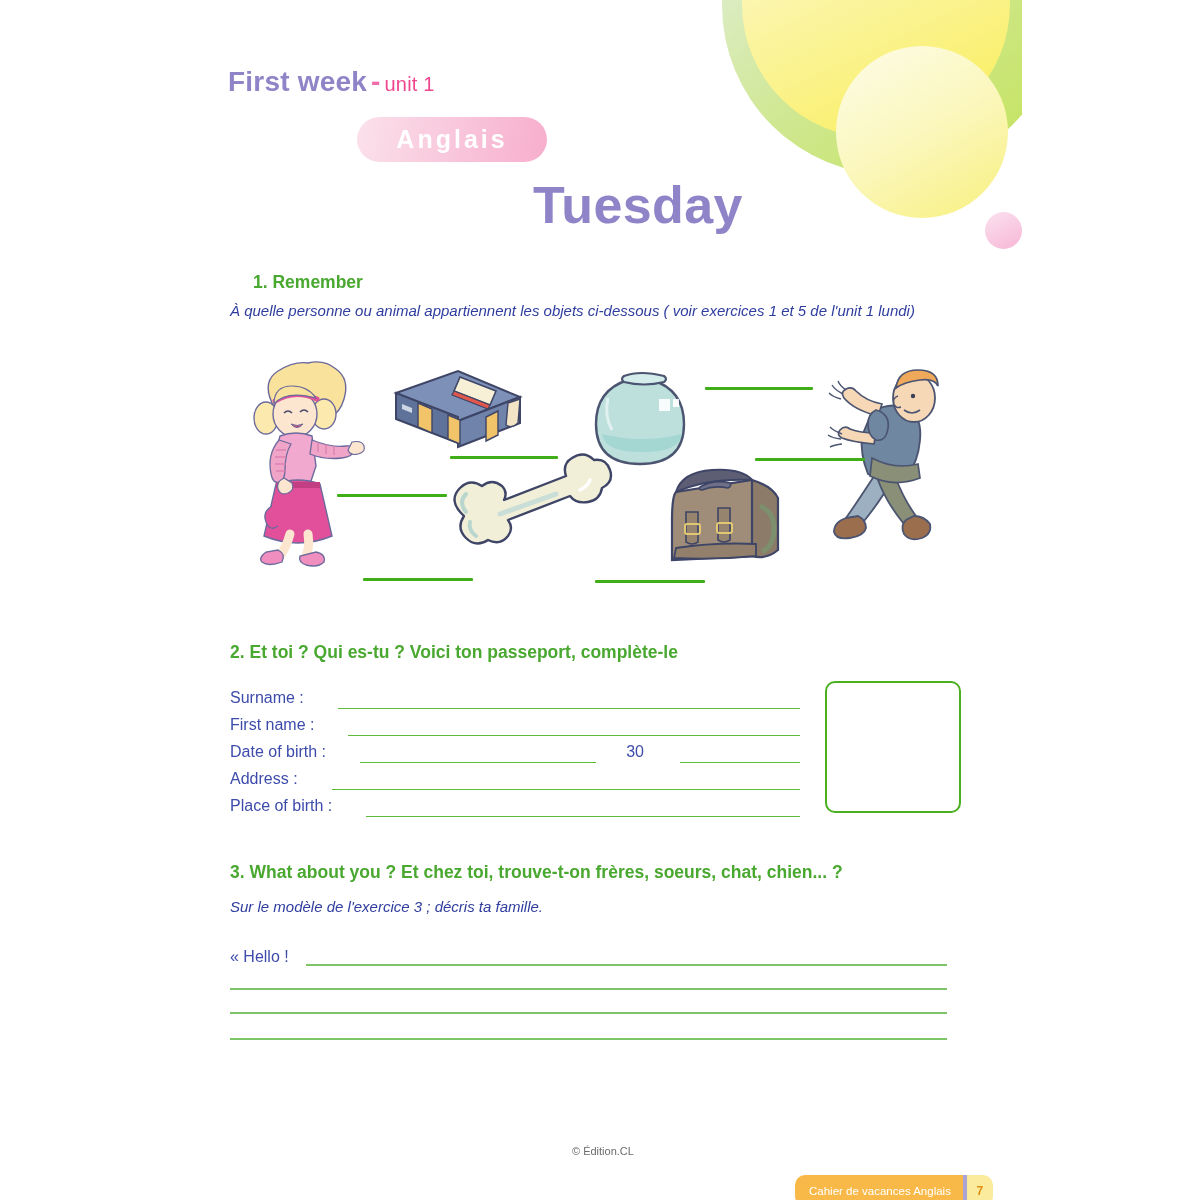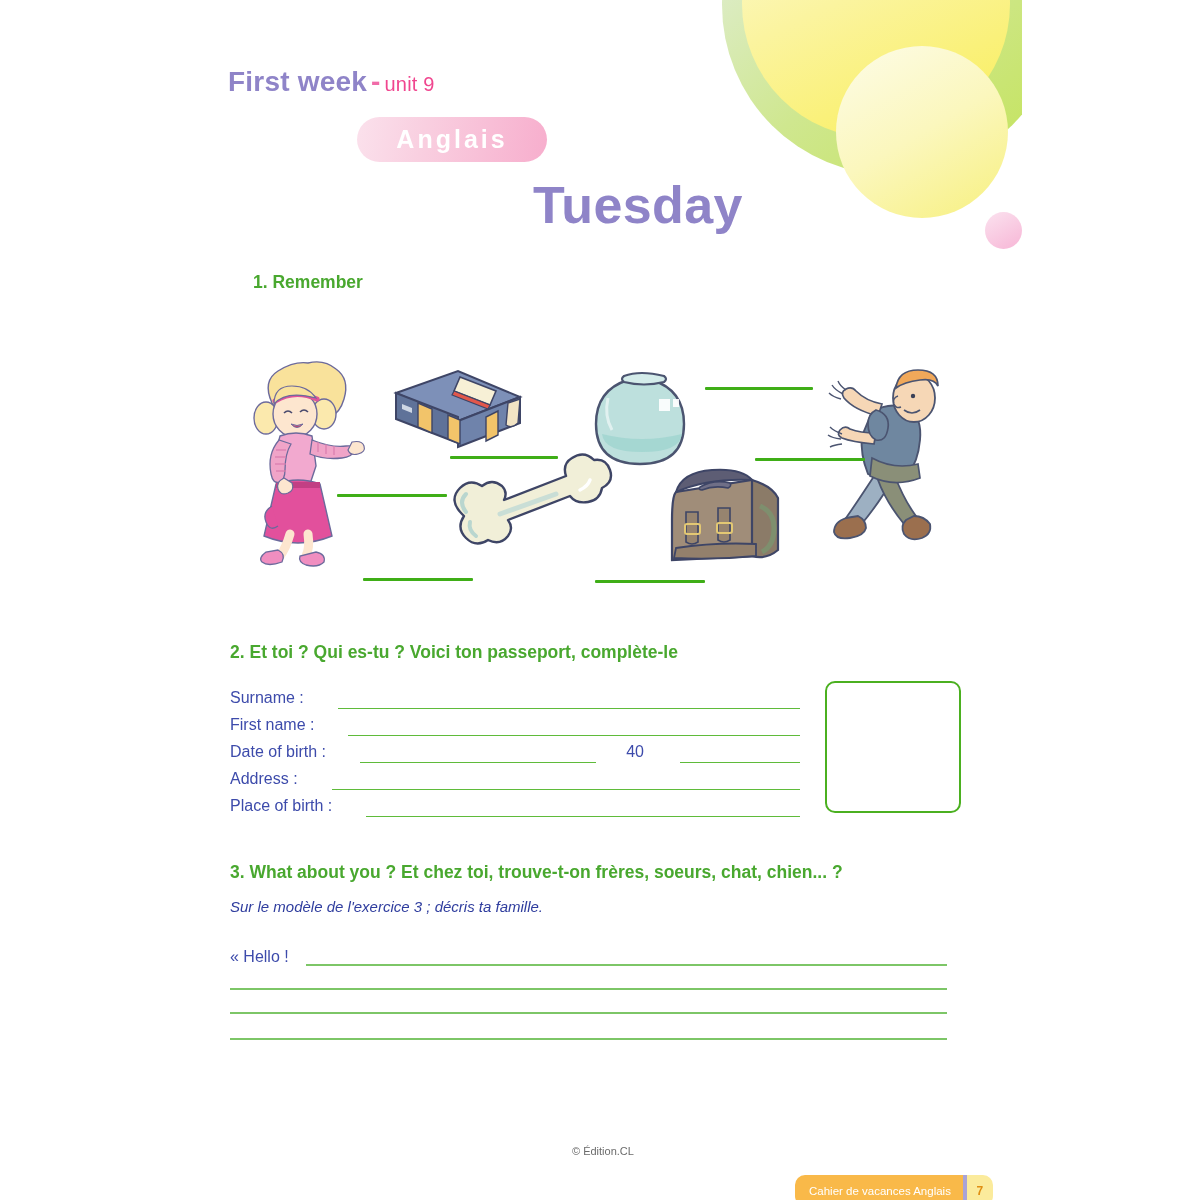--- a/index.html
+++ b/index.html
@@ -84,29 +84,30 @@
   <div class="deco-clip">
     <div class="blob blob-green"></div>
     <div class="blob blob-pink-top"></div>
     <div class="blob blob-yellow-big"></div>
     <div class="blob blob-yellow-front"></div>
   </div>
   <div class="blob blob-pink-small"></div>
 
   <div class="hdr">
     <div class="hdr-line1">
-      <span>First week</span><span class="hdr-dash">-</span><span class="hdr-unit">unit 9</span>
+      <span>First week</span><span class="hdr-dash">-</span><span class="hdr-unit">unit 1</span>
     </div>
   </div>
   <div class="badge">
     <span>Anglais</span>
   </div>
   <div class="dayttl">Tuesday</div>
 
   <div class="ex-title" style="left:230px;top:272px;margin-left:23px;">1. Remember</div>
+  <div class="ex-sub" style="left:230px;top:302px;">À quelle personne ou animal appartiennent les objets ci-dessous ( voir exercices 1 et 5 de l'unit 1 lundi)</div>
 
   <svg class="art" viewBox="0 0 1200 1200">
     <g>
 
       <path d="M272 403 q-10 -22 6 -32 q16 -10 30 -8 q16 -4 28 6 q14 10 8 30 q-4 14 -14 18 l-50 0 z" fill="#f9e29b" stroke="#6c6a9c" stroke-width="1.4"></path>
 
       <ellipse cx="266" cy="418" rx="12" ry="16" fill="#fbe9ad" stroke="#6c6a9c" stroke-width="1.4"></ellipse>
       <ellipse cx="324" cy="414" rx="12" ry="15" fill="#fbe9ad" stroke="#6c6a9c" stroke-width="1.4"></ellipse>
 
       <ellipse cx="295" cy="414" rx="22" ry="23" fill="#fde6cf" stroke="#6c6a9c" stroke-width="1.4"></ellipse>
@@ -240,21 +241,21 @@
       <span class="flabel">Surname :</span>
       <span class="fline"></span>
     </div>
     <div class="frow">
       <span class="flabel">First name :</span>
       <span class="fline"></span>
     </div>
     <div class="frow">
       <span class="flabel">Date of birth :</span>
       <span class="fline"></span>
-      <span class="fyear">40</span>
+      <span class="fyear">30</span>
       <span class="fline short"></span>
     </div>
     <div class="frow">
       <span class="flabel">Address :</span>
       <span class="fline"></span>
     </div>
     <div class="frow">
       <span class="flabel">Place of birth :</span>
       <span class="fline"></span>
     </div>

